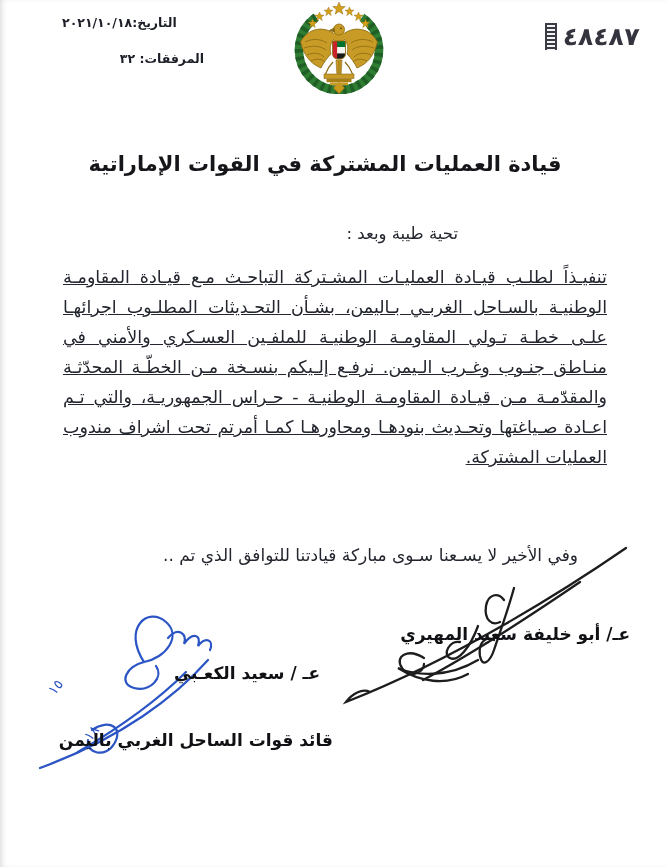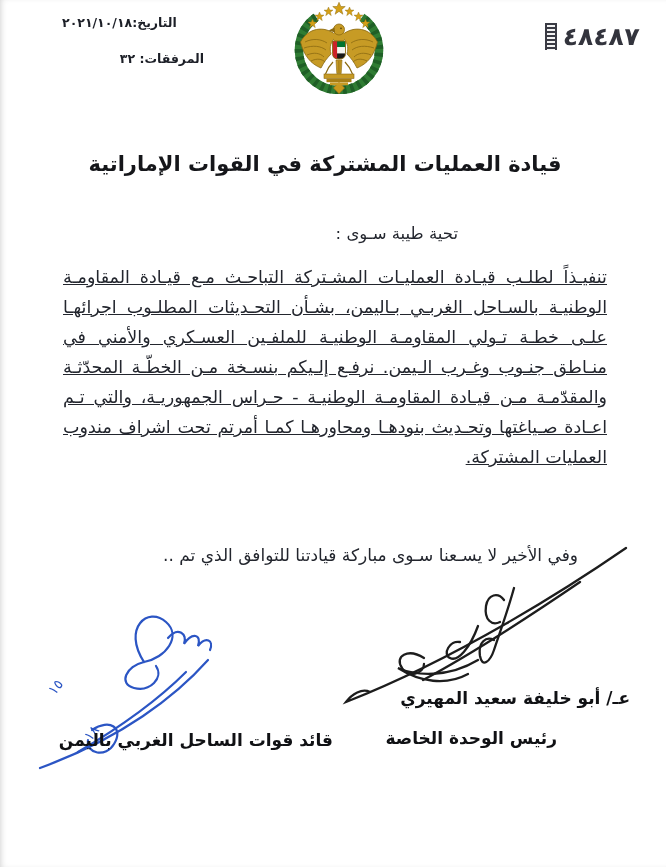--- a/index.html
+++ b/index.html
@@ -50,21 +50,21 @@
     text-decoration:underline;
   }
   .p1{top:262px;}
   .p2{top:460px;}
   .closing1{top:545px;right:88px;font-size:17px;}
   .closing2{top:589px;right:185px;font-size:17px;}
   .sig-svg{pointer-events:none;}
   .sig-right-svg{left:328px;top:540px;}
   .sig-left-svg{left:26px;top:600px;}
   .sig-name{font-size:17px;font-weight:700;color:#101114;white-space:nowrap;}
-  .name-right{top:688px;right:36px;}
+  .name-right{top:624px;right:36px;}
   .name-left{top:663px;right:346px;}
   .sig-title{font-size:17px;font-weight:700;color:#101114;white-space:nowrap;}
   .title-right{top:728px;right:109px;}
   .title-left{top:730px;right:333px;}
 </style>
 </head>
 <body>
 
 <div class="page">
 
@@ -121,21 +121,21 @@
     </svg>
   </div>
 
   <div class="abs ref">
     <span class="ref-bar"></span>
     <span class="ref-num">٤٨٤٨٧</span>
   </div>
 
   <h1 class="abs title">قيادة العمليات المشتركة في القوات الإماراتية</h1>
 
-  <div class="abs greeting">تحية طيبة سـوى :</div>
+  <div class="abs greeting">تحية طيبة وبعد :</div>
 
   <p class="abs para p1">تنفيـذاً لطلـب قيـادة العمليـات المشـتركة التباحـث مـع قيـادة المقاومـة الوطنيـة بالسـاحل الغربـي بـاليمن، بشـأن التحـديثات المطلـوب اجرائهـا علـى خطـة تـولي المقاومـة الوطنيـة للملفـين العسـكري والأمني في منـاطق جنـوب وغـرب الـيمن. نرفـع إلـيكم بنسـخة مـن الخطّـة المحدّثـة والمقدّمـة مـن قيـادة المقاومـة الوطنيـة - حـراس الجمهوريـة، والتي تـم اعـادة صـياغتها وتحـديث بنودهـا ومحاورهـا كمـا أمرتم تحت اشراف مندوب العمليات المشتركة.</p>
 
   <div class="abs closing1">وفي الأخير لا يسـعنا سـوى مباركة قيادتنا للتوافق الذي تم ..</div>
 
   <svg class="abs sig-svg sig-right-svg" width="306" height="172" viewBox="0 0 306 172">
     <g fill="none" stroke="#1d1d1d" stroke-width="2.3" stroke-linecap="round">
       <path d="M298 8 C240 48 130 118 18 162 C24 154 34 148 42 152"></path>
       <path d="M252 42 C205 74 140 116 95 140"></path>
       <path d="M186 48 C180 70 172 92 166 110 C162 122 154 128 152 116 C150 102 158 96 166 100"></path>
@@ -152,17 +152,17 @@
       <path d="M142 38 C152 26 162 34 158 44 C166 32 176 34 172 46 C180 36 188 40 184 50"></path>
       <path d="M182 60 C150 96 96 138 14 168"></path>
       <path d="M160 72 C130 102 86 132 52 152"></path>
       <path d="M66 130 C84 118 98 128 88 144 C80 158 60 154 62 140"></path>
     </g>
     <text x="38" y="84" transform="rotate(-52 38 84)" font-size="14" fill="#2b55c4">١٥</text>
     <text x="74" y="130" transform="rotate(-52 74 130)" font-size="14" fill="#2b55c4">١٨</text>
   </svg>
 
   <div class="abs sig-name name-right">عـ/ أبو خليفة سعيد المهيري</div>
+  <div class="abs sig-name name-left">عـ / سعيد الكعـبي</div>
 
-  <div class="abs sig-title title-right">رئيس الوحدة الخاصة</div>
   <div class="abs sig-title title-left">قائد قوات الساحل الغربي باليمن</div>
 
 </div>
 
 </body></html>

